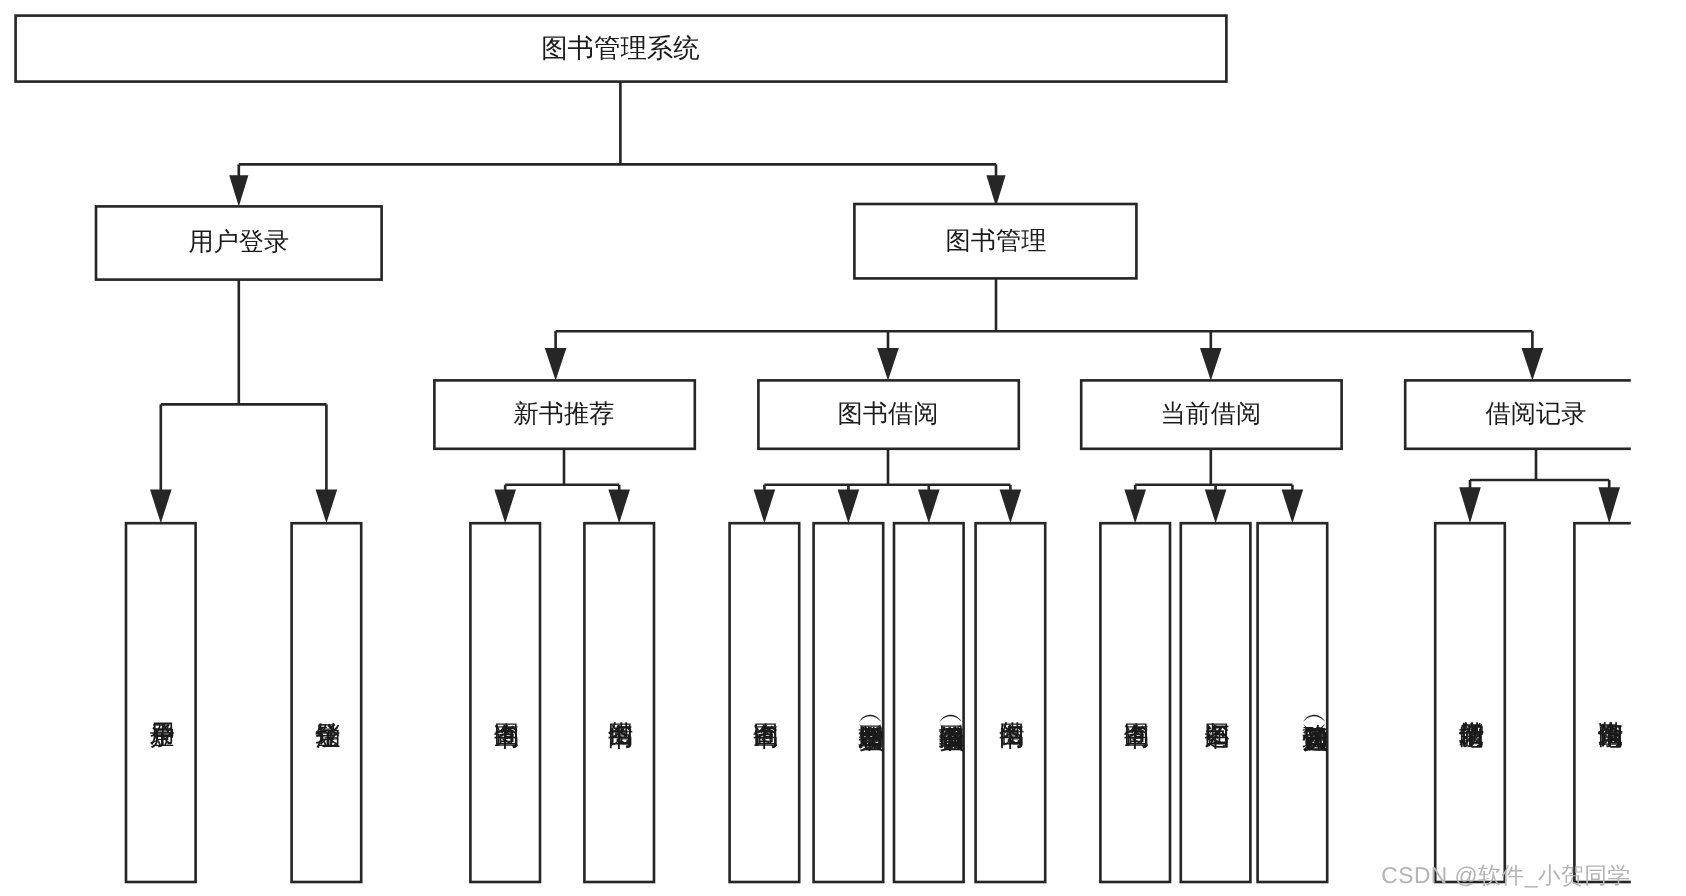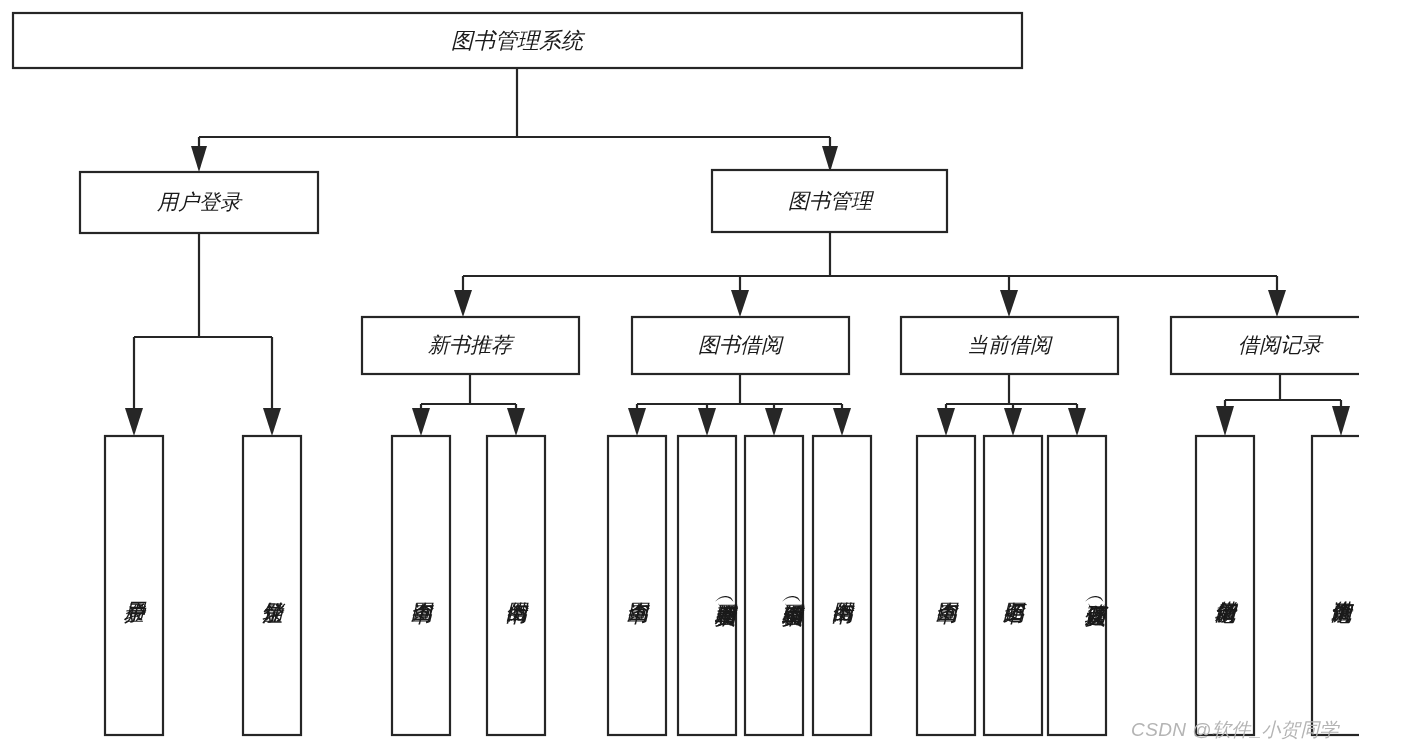--- a/index.html
+++ b/index.html
@@ -9,21 +9,20 @@
   }
   body {
     font-family: "Liberation Sans", "DejaVu Sans", sans-serif;
   }
   #diagram-root {
     position: relative;
     width: 1359px;
     height: 747px;
     background: #ffffff;
     overflow: hidden;
-    font-style: italic;
   }
   svg.canvas {
     position: absolute;
     left: 0;
     top: 0;
     width: 1405px;
     height: 747px;
     display: block;
   }
   .node-rect {
@@ -60,21 +59,21 @@
     color: #1a1a1a;
     writing-mode: vertical-rl;
     text-orientation: upright;
     white-space: nowrap;
     letter-spacing: 0.02em;
     pointer-events: none;
     text-align: center;
   }
   .watermark {
     position: absolute;
-    right: 20px;
+    right: 0;
     bottom: 4px;
     font-family: "Liberation Sans", "DejaVu Sans", sans-serif;
     font-size: 19px;
     color: #b4b4b4;
     white-space: nowrap;
     letter-spacing: 0.02em;
   }
 </style>
 </head>
 <body>

